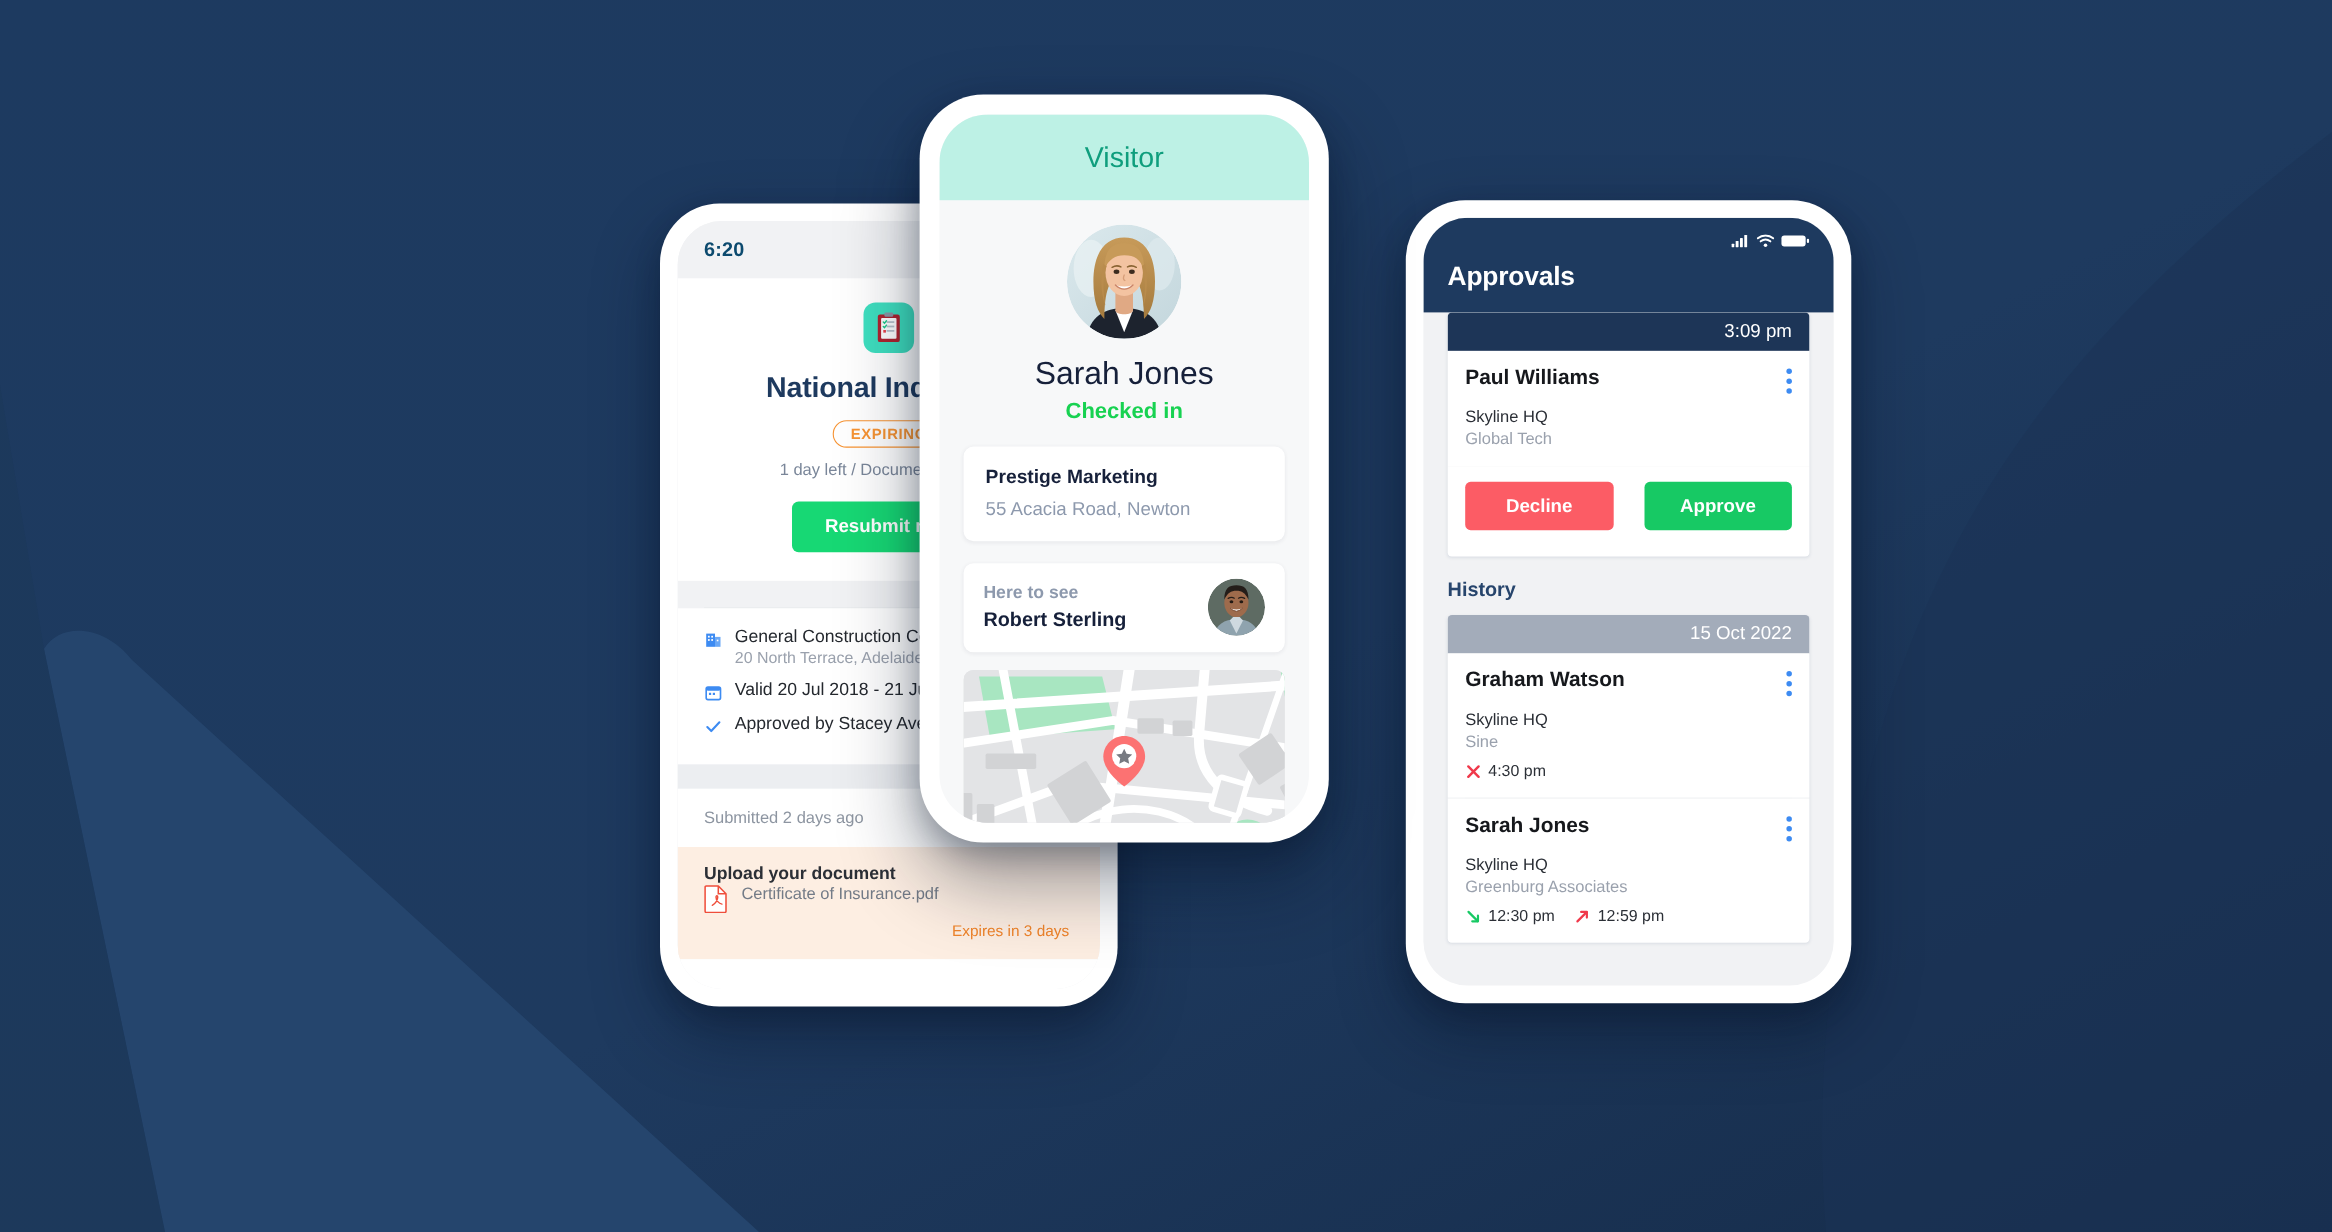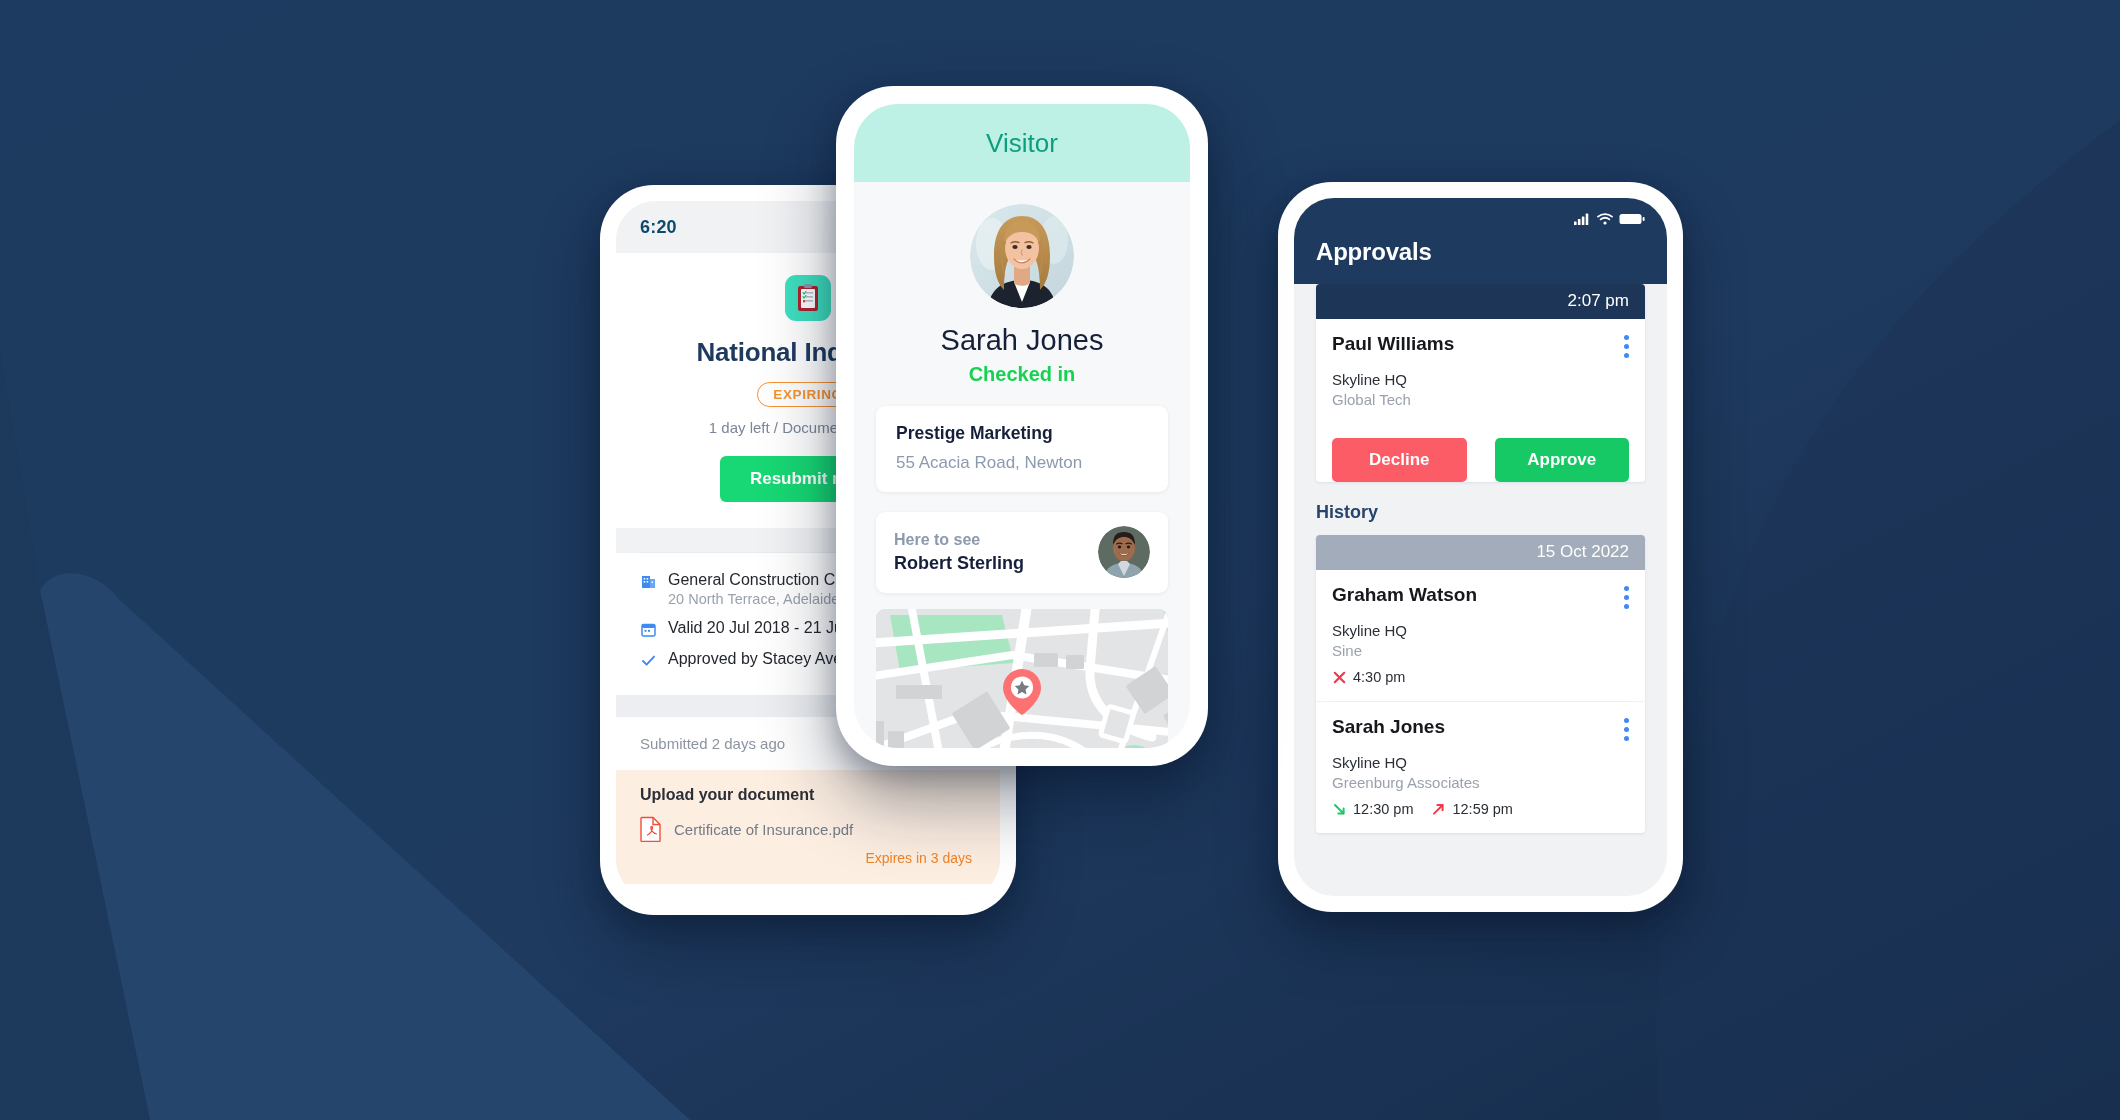--- a/index.html
+++ b/index.html
@@ -59,21 +59,21 @@
   .lp-meta { background:#fff; padding:18px 24px 22px; }
   .lp-row { display:flex; align-items:flex-start; gap:11px; margin-bottom:4px; }
   .lp-row + .lp-row { margin-top:12px; }
   .lp-ico { width:17px; min-width:17px; height:17px; margin-top:2px; }
   .lp-strong { font-size:16px; color:#24282e; white-space:nowrap; }
   .lp-dim { font-size:14.5px; color:#9aa1ad; white-space:nowrap; margin-top:2px; }
   .lp-gap { height:22px; background:#eceef1; }
   .lp-submitted { background:#fff; padding:18px 24px; font-size:15px; color:#8d95a1; white-space:nowrap; }
   .lp-upload { background:#fdeee2; padding:16px 24px 18px; }
   .lp-upload-title { font-size:16px; font-weight:bold; color:#2b2f36; }
-  .lp-file-row { display:flex; align-items:center; gap:12px; margin-top:12px; }
+  .lp-file-row { display:flex; gap:12px; }
   .lp-file-name { font-size:15px; color:#737b87; white-space:nowrap; }
   .lp-expires { text-align:right; color:#f0842a; font-size:14px; margin-top:8px; white-space:nowrap; padding-right:4px;}
   .lp-tailwhite { background:#fff; height:34px; }
 
   
   #phone-right { left:1278px; top:182px; width:405px; height:730px; z-index:1; }
   #phone-right .phone-screen { background:#f1f2f4; }
   .rp-header { background:#1e3a5f; padding:10px 22px 18px; position:relative; }
   .rp-statusicons { display:flex; justify-content:flex-end; align-items:center; gap:6px; height:22px; }
   .rp-apptitle { color:#fff; font-size:24px; font-weight:bold; margin-top:8px; letter-spacing:-.2px;}
@@ -83,21 +83,21 @@
     background:#1d3557; color:#fff; font-size:17px; text-align:right;
     padding:7px 16px 8px;
   }
   .rp-cardbar.grey { background:#a3acba; }
   .rp-cardbody { background:#fff; padding:14px 16px 16px; position:relative; }
   .rp-name { font-size:19px; font-weight:bold; color:#16181c; }
   .rp-site { font-size:15px; color:#2b2f36; margin-top:16px; }
   .rp-org { font-size:15px; color:#9aa1ad; margin-top:3px; }
   .rp-kebab { position:absolute; right:16px; top:16px; display:flex; flex-direction:column; gap:4px; cursor:pointer;}
   .rp-kebab i { width:5px; height:5px; border-radius:50%; background:#3d8bf2; display:block;}
-  .rp-actions { display:flex; gap:28px; padding:14px 16px 0; background:#fff; }
+  .rp-actions { display:flex; gap:28px; padding:14px 16px 24px; background:#fff; }
   .rp-btn { flex:1; border:none; border-radius:5px; color:#fff; font-size:17px;
             font-weight:bold; padding:12px 0; font-family:"Liberation Sans", sans-serif; cursor:pointer;}
   .rp-decline { background:#fc5c65; }
   .rp-approve { background:#17c964; }
   .rp-times { display:flex; align-items:center; gap:8px; margin-top:10px; }
   .rp-time-item { display:flex; align-items:center; gap:6px; font-size:14.5px; color:#2b2f36; margin-right:10px;}
   .rp-divline { height:1px; background:#eceef1; margin:0 16px; }
 
   
   #phone-center {
@@ -261,21 +261,21 @@
             <rect x="0.5" y="1" width="22" height="10" rx="2.6" fill="#fff"></rect>
             <rect x="23.6" y="4" width="2" height="4" rx="1" fill="#fff"></rect>
           </svg>
         </span>
       </div>
       <div class="rp-apptitle">Approvals</div>
     </div>
 
 
     <div class="rp-cardwrap">
-      <div class="rp-cardbar">2:07 pm</div>
+      <div class="rp-cardbar">3:09 pm</div>
       <div class="rp-cardbody">
         <div class="rp-kebab">
             <i></i>
             <i></i>
             <i></i>
           </div>
         <div class="rp-name">Paul Williams</div>
         <div class="rp-site">Skyline HQ</div>
         <div class="rp-org">Global Tech</div>
       </div>

